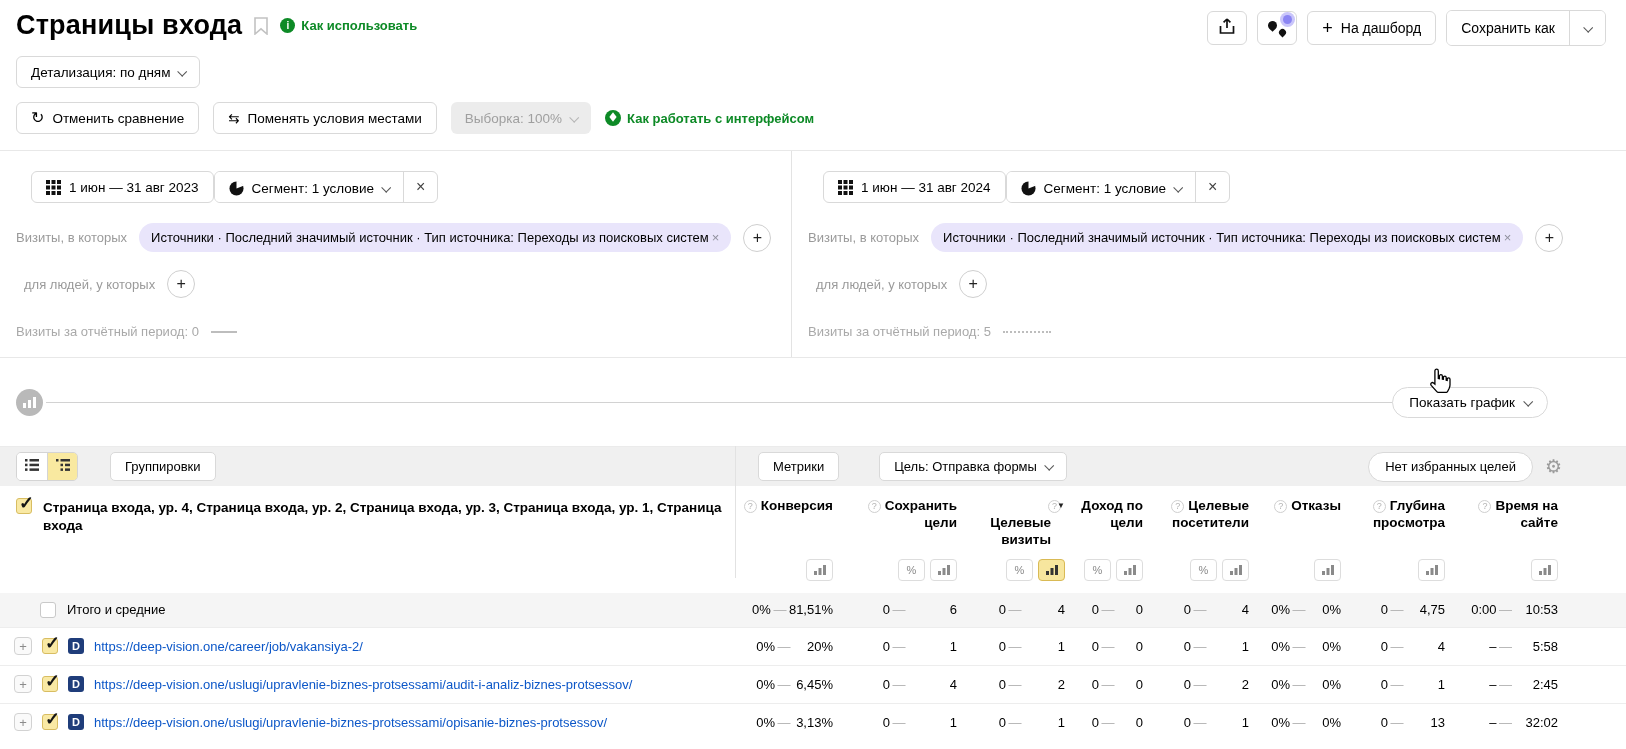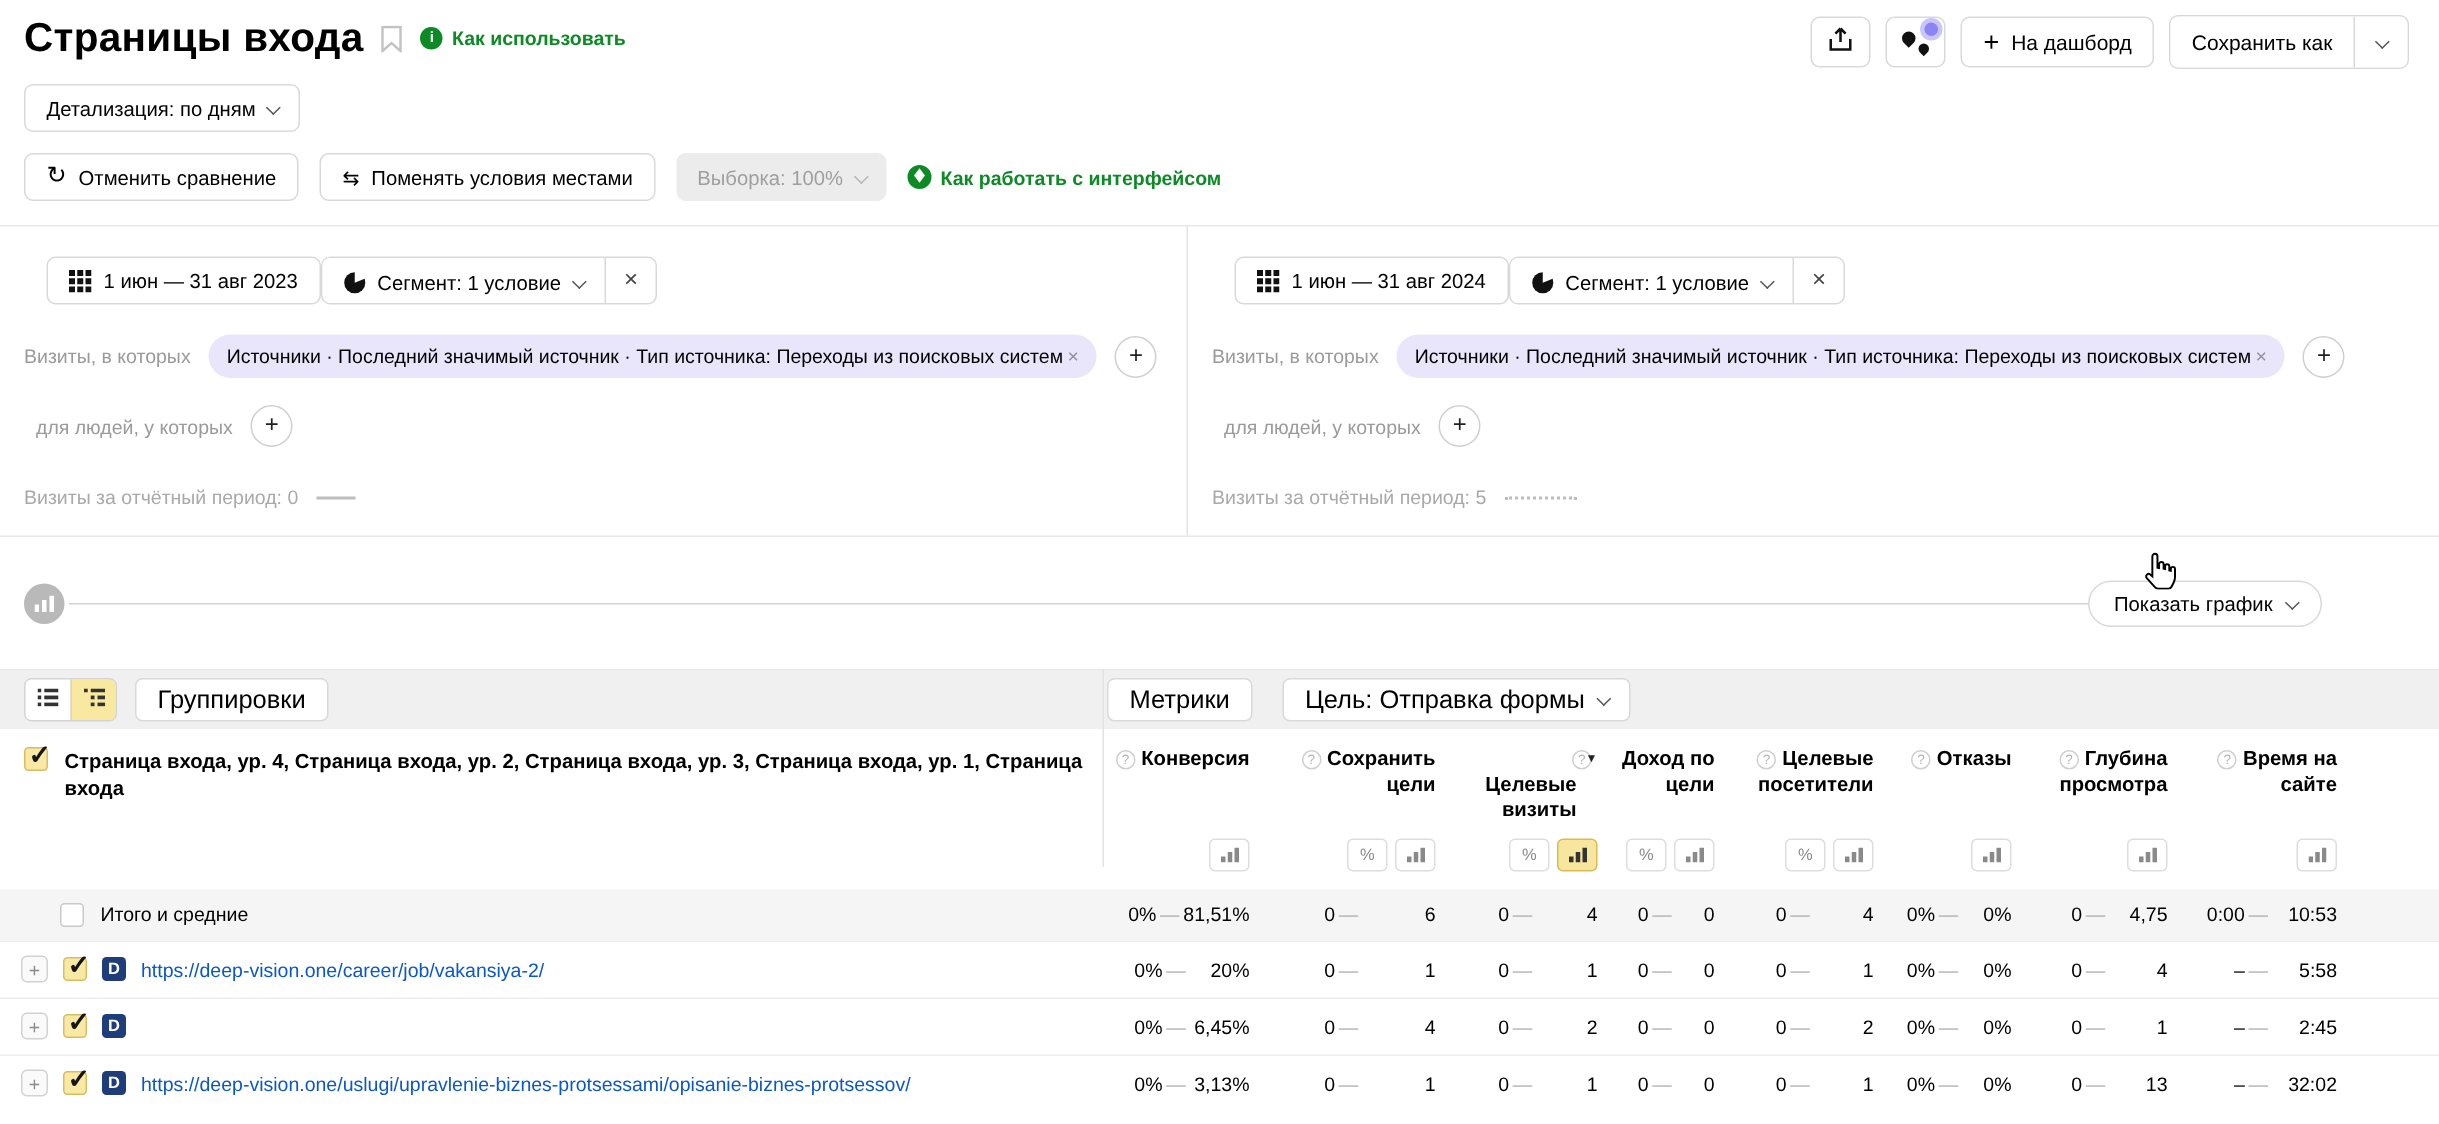--- a/index.html
+++ b/index.html
@@ -75,21 +75,21 @@
   .chart-pill { position:absolute; right:78px; top:29px; height:31px; border:1px solid #d9d9d9; border-radius:16px; background:#fff; padding:0 16px; font-size:13.5px; display:inline-flex; align-items:center; gap:9px; }
   .cursor { position:absolute; left:1428px; top:368px; z-index:20; pointer-events:none; }
 
   
   .table-section { position:relative; }
   .vsep { position:absolute; left:735px; top:0; height:132px; width:1px; background:#e2e2e2; }
   .table-toolbar { background:#f0f0f0; border-top:1px solid #ebebeb; height:40px; display:flex; align-items:center; padding:0 64px 0 16px; }
   .tleft { width:719px; display:flex; gap:12px; align-items:center; }
   .tmid { display:flex; gap:20px; align-items:center; padding-left:3px;border-radius:10px; }
   .tright { margin-left:auto; display:flex; gap:12px; align-items:center; }
-  .btn.tb { height:29px; font-size:17px; border-radius:5px; }
+  .btn.tb { height:29px; font-size:13px; border-radius:5px;margin-left:20px; }
   .toggle-group { display:inline-flex; border:1px solid #d4d4d4; border-radius:5px; overflow:hidden; }
   .toggle-group .tgl { width:30px; height:27px; border:none; background:#fff; display:flex; align-items:center; justify-content:center; }
   .toggle-group .tgl + .tgl { border-left:1px solid #d4d4d4; }
   .toggle-group .tgl.active { background:#f9e9a0; }
   .pill-btn { height:30px; border:1px solid #d9d9d9; border-radius:16px; background:#fff; padding:0 16px; font-size:13px; }
   .gear { color:#9b9b9b; font-size:19px; line-height:1; background:none; border:none; padding:0; }
 
   .trow { display:grid; grid-template-columns:735px 106px 124px 108px 78px 106px 92px 104px 113px 1fr; align-items:center; }
   .thead-row { align-items:start; padding-top:12px; }
   .hname { display:flex; gap:11px; padding-left:16px; align-items:flex-start; }
@@ -373,20 +373,26 @@
     </div>
     <div class="tmid">
       <button class="btn tb" data-name="metrics-button">
         <span data-name="metrics-label">Метрики</span>
       </button>
       <button class="btn tb" data-name="goal-dropdown">
         <span data-name="goal-label">Цель: Отправка формы</span>
         <span class="chev" data-name="chevron-down-icon"></span>
       </button>
     </div>
+    <div class="tright">
+      <button class="pill-btn" data-name="favorite-goals-button">
+        <span data-name="favorite-goals-label">Нет избранных целей</span>
+      </button>
+      <button class="gear" data-name="settings-gear-icon">⚙</button>
+    </div>
   </div>
 
   <div class="trow thead-row" data-name="table-header-row">
     <div class="hname">
       <span class="cb checked" data-name="select-all-checkbox"></span>
       <span class="label" data-name="grouping-header-label">Страница входа, ур. 4, Страница входа, ур. 2, Страница входа, ур. 3, Страница входа, ур. 1, Страница входа</span>
     </div>
     <div class="hcell" data-name="column-header-conversion">
       <span class="help" data-name="help-icon">?</span><span>Конверсия</span>
     </div>
@@ -602,20 +608,21 @@
           <span class="vb" data-name="metric-value-b">5:58</span>
         </div></div>
     <div></div>
   </div>
 
   <div class="trow data-row" data-name="table-row">
     <div class="data-name">
       <button class="expander" data-name="expand-row-button">+</button>
       <span class="cb checked" data-name="row-checkbox"></span>
       <span class="fav" data-name="site-favicon">D</span>
+      <a class="url" data-name="page-url-link">https://deep-vision.one/uslugi/upravlenie-biznes-protsessami/audit-i-analiz-biznes-protsessov/</a>
     </div>
     <div class="mcells"><div class="mcell" data-name="metric-cell">
           <span class="va" data-name="metric-value-a">0%</span>
           <span class="dash" data-name="value-separator">—</span>
           <span class="vb" data-name="metric-value-b">6,45%</span>
         </div><div class="mcell" data-name="metric-cell">
           <span class="va" data-name="metric-value-a">0</span>
           <span class="dash" data-name="value-separator">—</span>
           <span class="vb" data-name="metric-value-b">4</span>
         </div><div class="mcell" data-name="metric-cell">

